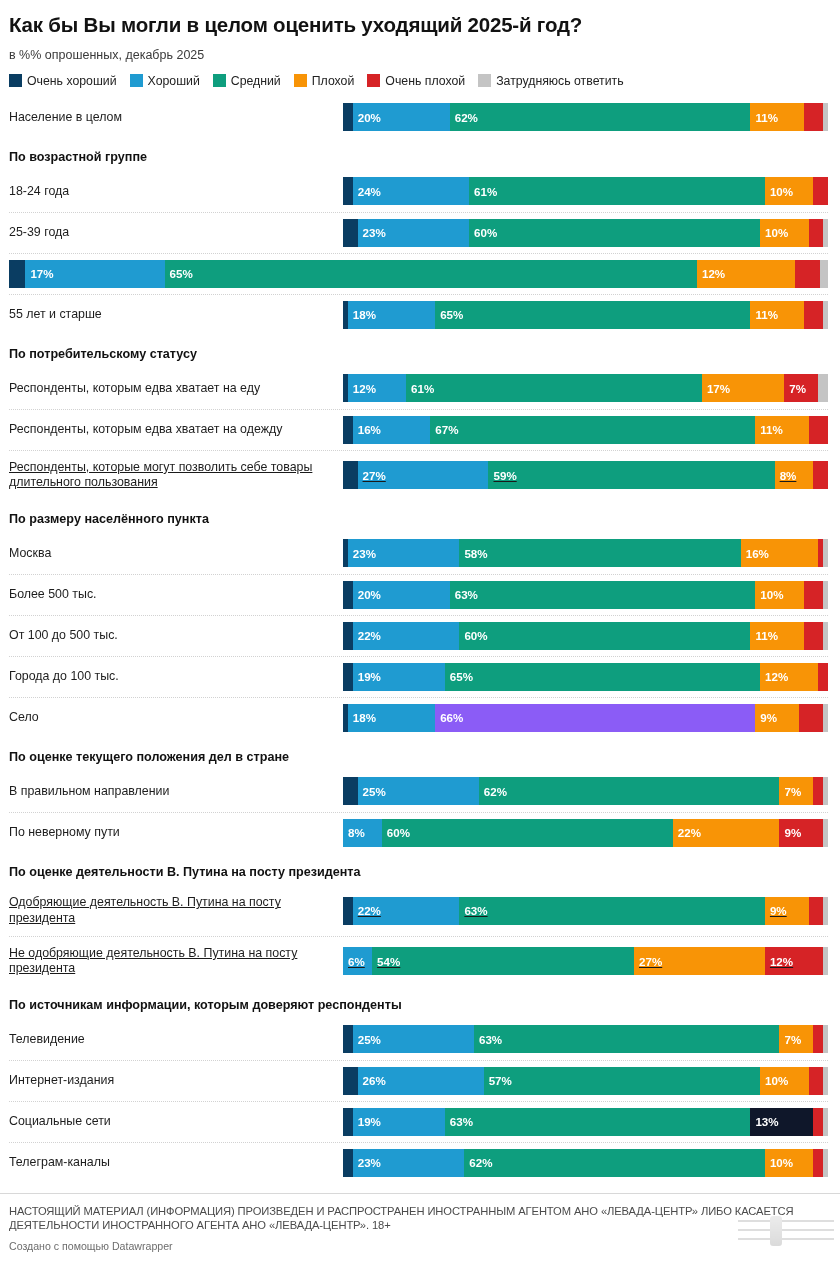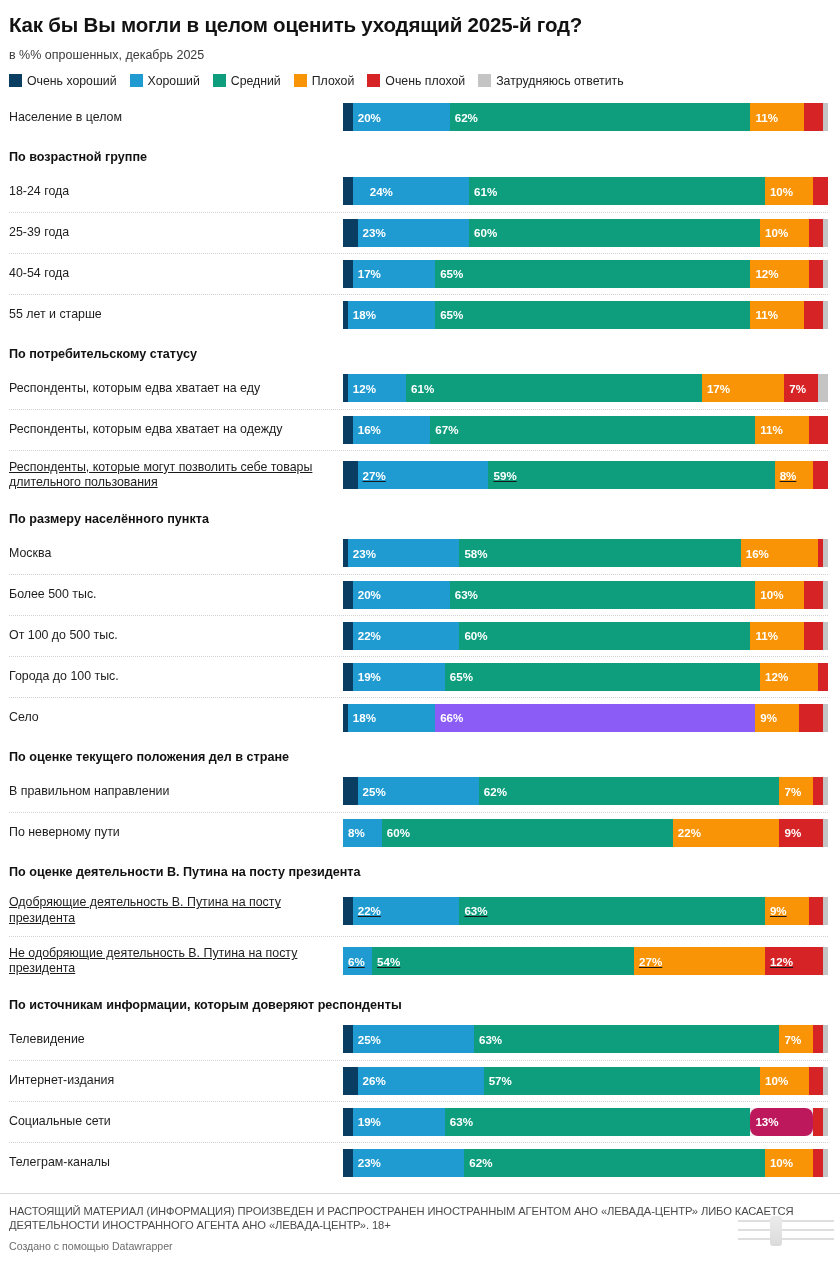--- a/index.html
+++ b/index.html
@@ -202,21 +202,21 @@
           </div>
           <div class="seg" style="width: 4%; background: rgb(214, 35, 38);"></div>
           <div class="seg" style="width: 1%; background: rgb(196, 196, 196);"></div>
         </div>
       </div>
       <div class="group-head">По возрастной группе</div>
       <div class="row no-rule">
         <div class="row-label">18-24 года</div>
         <div class="bar">
           <div class="seg" style="width: 2%; background: rgb(10, 61, 98);"></div>
-          <div class="seg" style="width: 24%; background: rgb(31, 155, 209); padding-left: 12px;">
+          <div class="seg" style="width: 24%; background: rgb(31, 155, 209);">
             <span>24%</span>
           </div>
           <div class="seg" style="width: 61%; background: rgb(14, 158, 126);">
             <span>61%</span>
           </div>
           <div class="seg" style="width: 10%; background: rgb(248, 148, 6);">
             <span>10%</span>
           </div>
           <div class="seg" style="width: 3%; background: rgb(214, 35, 38);"></div>
         </div>
@@ -232,21 +232,20 @@
             <span>60%</span>
           </div>
           <div class="seg" style="width: 10%; background: rgb(248, 148, 6);">
             <span>10%</span>
           </div>
           <div class="seg" style="width: 3%; background: rgb(214, 35, 38);"></div>
           <div class="seg" style="width: 1%; background: rgb(196, 196, 196);"></div>
         </div>
       </div>
       <div class="row">
-        <div class="row-label">40-54 года</div>
         <div class="bar">
           <div class="seg" style="width: 2%; background: rgb(10, 61, 98);"></div>
           <div class="seg" style="width: 17%; background: rgb(31, 155, 209);">
             <span>17%</span>
           </div>
           <div class="seg" style="width: 65%; background: rgb(14, 158, 126);">
             <span>65%</span>
           </div>
           <div class="seg" style="width: 12%; background: rgb(248, 148, 6);">
             <span>12%</span>
@@ -519,21 +518,21 @@
       <div class="row">
         <div class="row-label">Социальные сети</div>
         <div class="bar">
           <div class="seg" style="width: 2%; background: rgb(10, 61, 98);"></div>
           <div class="seg" style="width: 19%; background: rgb(31, 155, 209);">
             <span>19%</span>
           </div>
           <div class="seg" style="width: 63%; background: rgb(14, 158, 126);">
             <span>63%</span>
           </div>
-          <div class="seg" style="width: 13%; background: #be185d; border-radius: 8px;">
+          <div class="seg" style="width: 13%; background: #0f172a;">
             <span>13%</span>
           </div>
           <div class="seg" style="width: 2%; background: rgb(214, 35, 38);"></div>
           <div class="seg" style="width: 1%; background: rgb(196, 196, 196);"></div>
         </div>
       </div>
       <div class="row">
         <div class="row-label">Телеграм-каналы</div>
         <div class="bar">
           <div class="seg" style="width: 2%; background: rgb(10, 61, 98);"></div>

